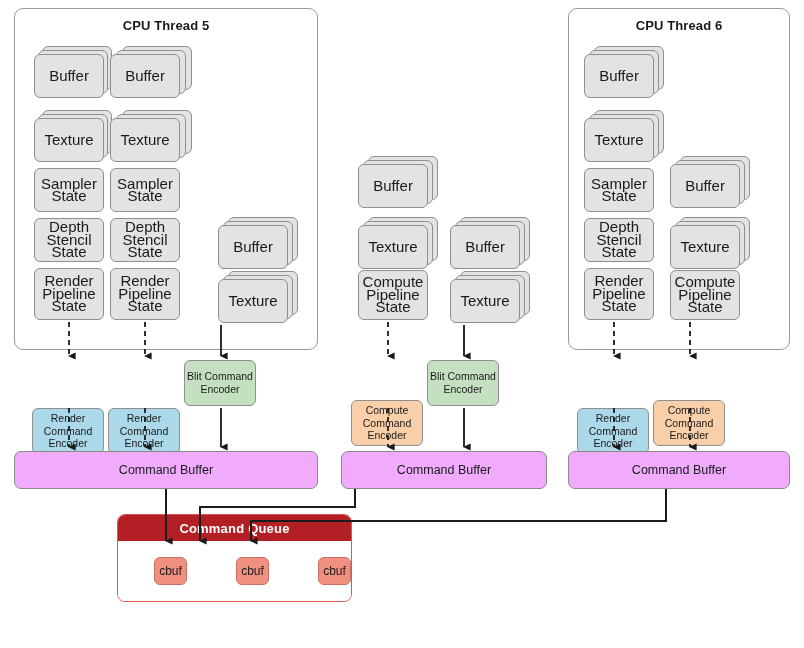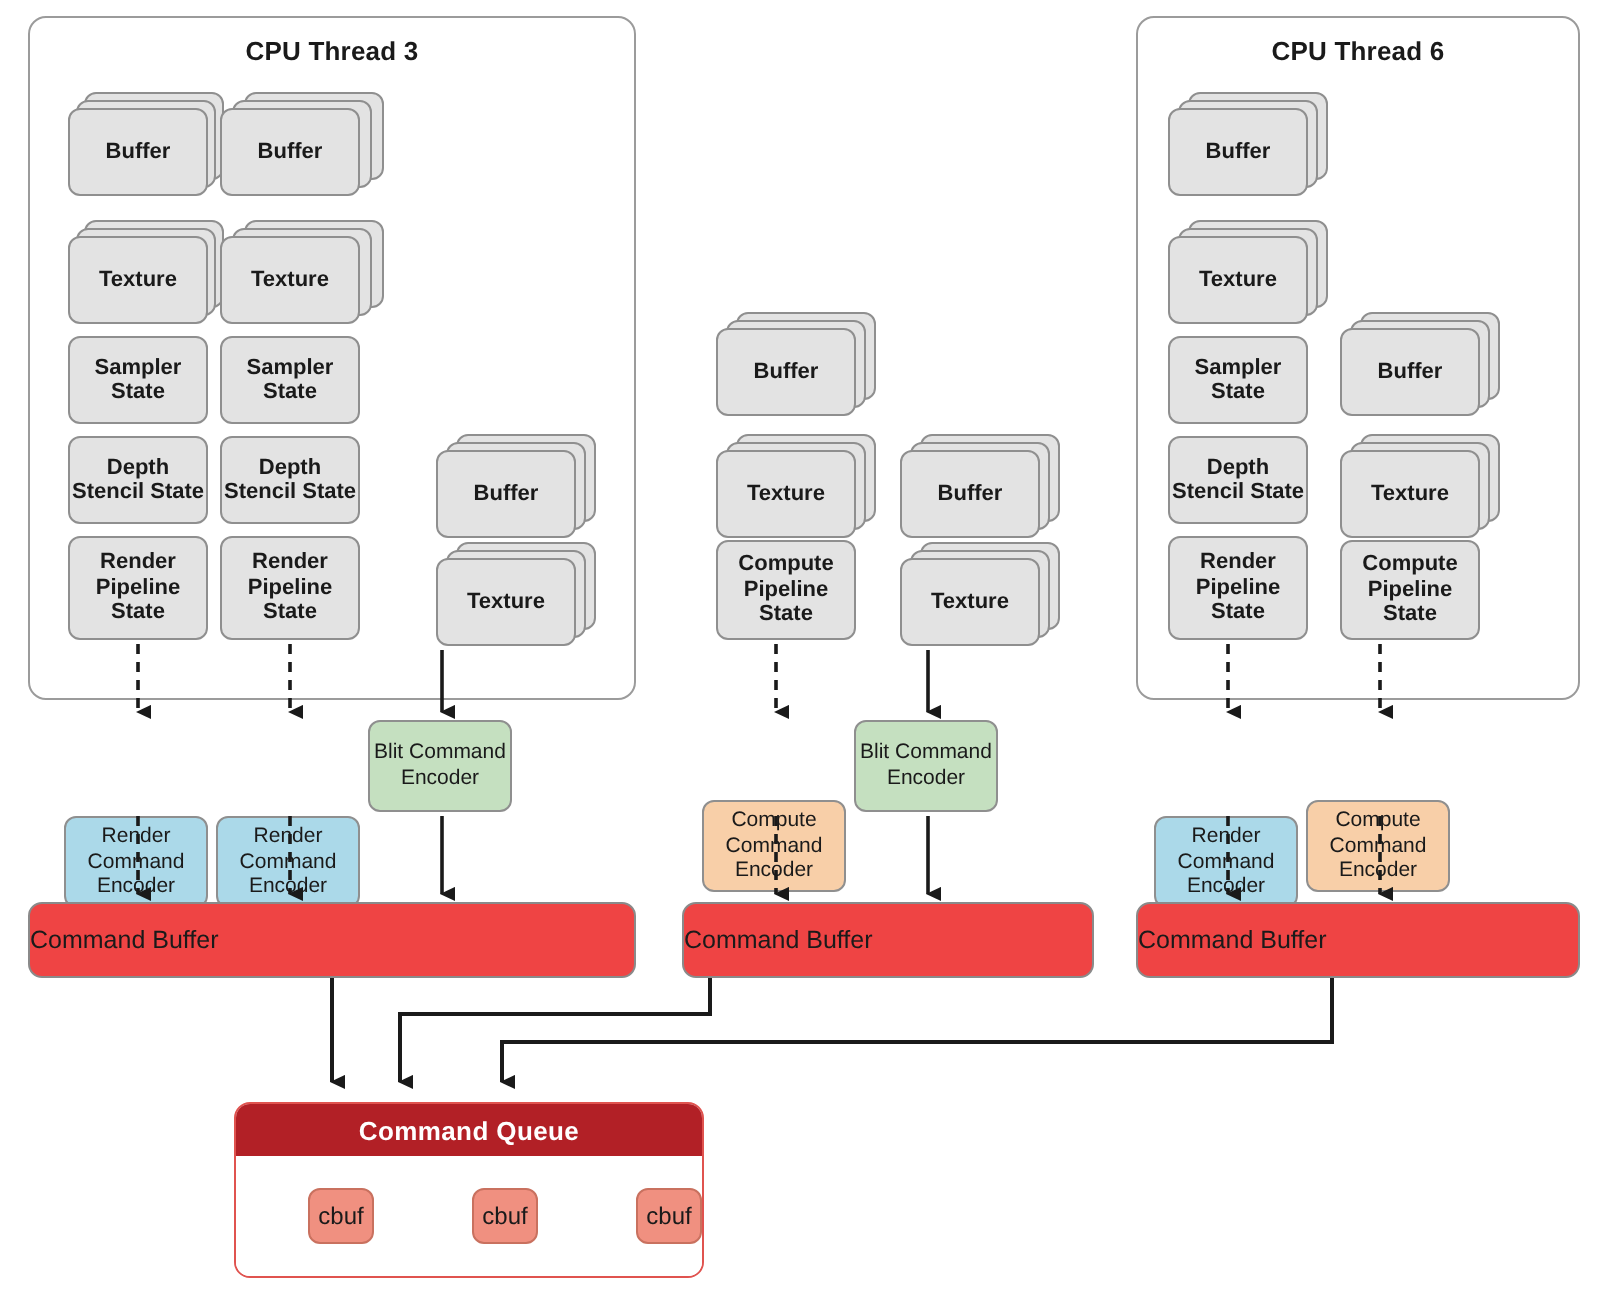--- a/index.html
+++ b/index.html
@@ -44,25 +44,24 @@
   .res {
     position: absolute;
     box-sizing: border-box;
     background: #e3e3e3;
     border: 1px solid #8f8f8f;
     border-radius: 6px;
     display: flex;
     align-items: center;
     justify-content: center;
     text-align: center;
-    font-size: 11px;
+    font-size: 15px;
     line-height: 12.4px;
     color: #1a1a1a;
     z-index: 3;
-    font-weight: bold;
   }
   
   .res-stack { position: absolute; z-index: 1; }
   .res-stack .layer {
     position: absolute;
     box-sizing: border-box;
     background: #e3e3e3;
     border: 1px solid #8f8f8f;
     border-radius: 6px;
   }
@@ -84,26 +83,26 @@
     color: #1a1a1a;
   }
   .enc.render  { background: #abd9e9; margin-top: 48px; }
   .enc.compute { background: #f8cfa8; margin-top: 40px; }
   .enc.blit    { background: #c5e0c0; }
 
   
   .cbuffer {
     position: absolute;
     box-sizing: border-box;
-    background: #ef4444;
+    background: #f0abfc;
     border: 1px solid #8a8a8a;
     border-radius: 7px;
     display: flex;
     align-items: center;
-    justify-content: flex-start;
+    justify-content: center;
     font-size: 12.5px;
     color: #1a1a1a;
   }
 
   
   .cqueue {
     position: absolute;
     box-sizing: border-box;
     border: 1.4px solid #e0534f;
     border-radius: 8px;
@@ -153,21 +152,21 @@
     pointer-events: none;
     z-index: 5;
   }
 </style>
 </head>
 <body>
 
 <div id="stage">
 
   <div class="thread-panel" style="left:14px; top:8px; width:304px; height:342px;">
-    <div class="thread-title">CPU Thread 3</div>
+    <div class="thread-title">CPU Thread 5</div>
   </div>
 
   <div>
     <div class="res-stack" style="left:34px; top:46px; width:78px; height:52px;">
       <div class="layer l2" style="left:8px; top:0px;  width:70px; height:44px;"></div>
       <div class="layer l1" style="left:4px; top:4px;  width:70px; height:44px;"></div>
     </div>
     <div class="res" style="left:34px; top:54px; width:70px; height:44px;">
       <span>Buffer</span>
     </div>
@@ -373,21 +372,21 @@
   <div class="cbuffer" style="left:14px; top:451px; width:304px; height:38px;">
     <span>Command Buffer</span>
   </div>
   <div class="cbuffer" style="left:341px; top:451px; width:206px; height:38px;">
     <span>Command Buffer</span>
   </div>
   <div class="cbuffer" style="left:568px; top:451px; width:222px; height:38px;">
     <span>Command Buffer</span>
   </div>
 
-  <div class="cqueue" style="left:117px; top:551px; width:235px; height:88px;">
+  <div class="cqueue" style="left:117px; top:514px; width:235px; height:88px;">
     <div class="cqueue-header">Command Queue</div>
     <div class="cqueue-body">
       <div class="cbuf-chip">
         <span>cbuf</span>
       </div>
       <div class="cbuf-chip">
         <span>cbuf</span>
       </div>
       <div class="cbuf-chip">
         <span>cbuf</span>

